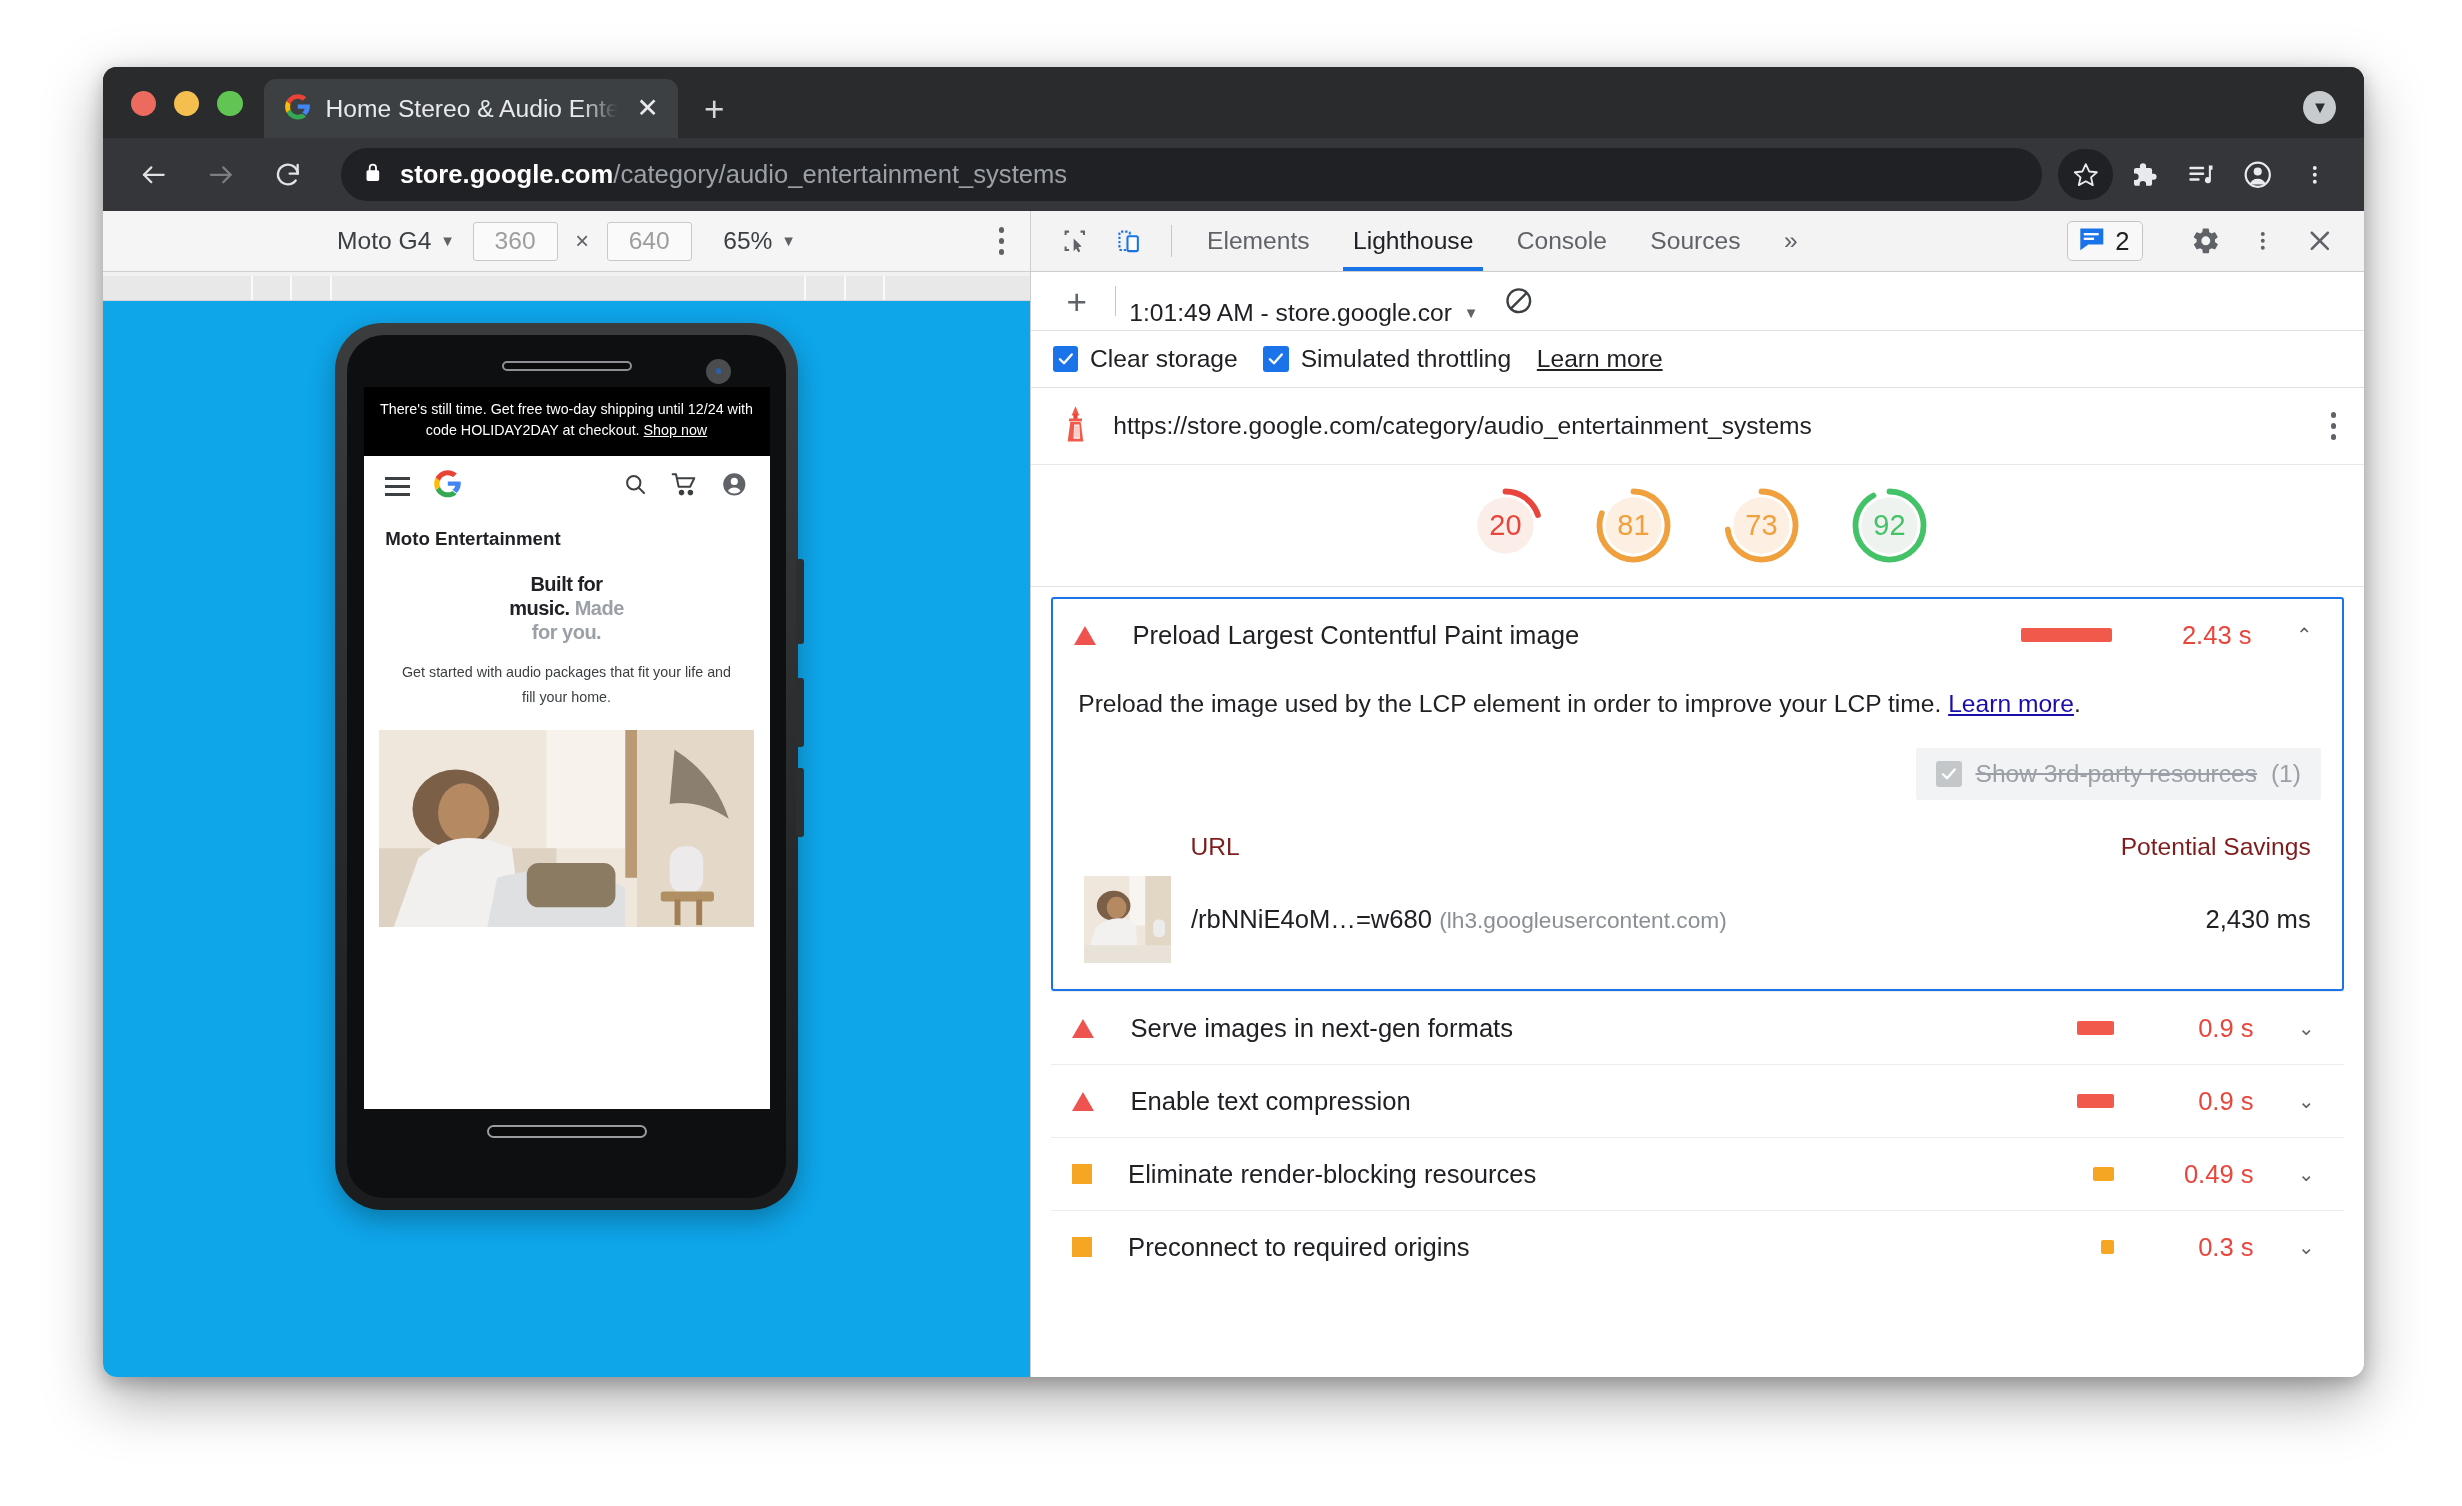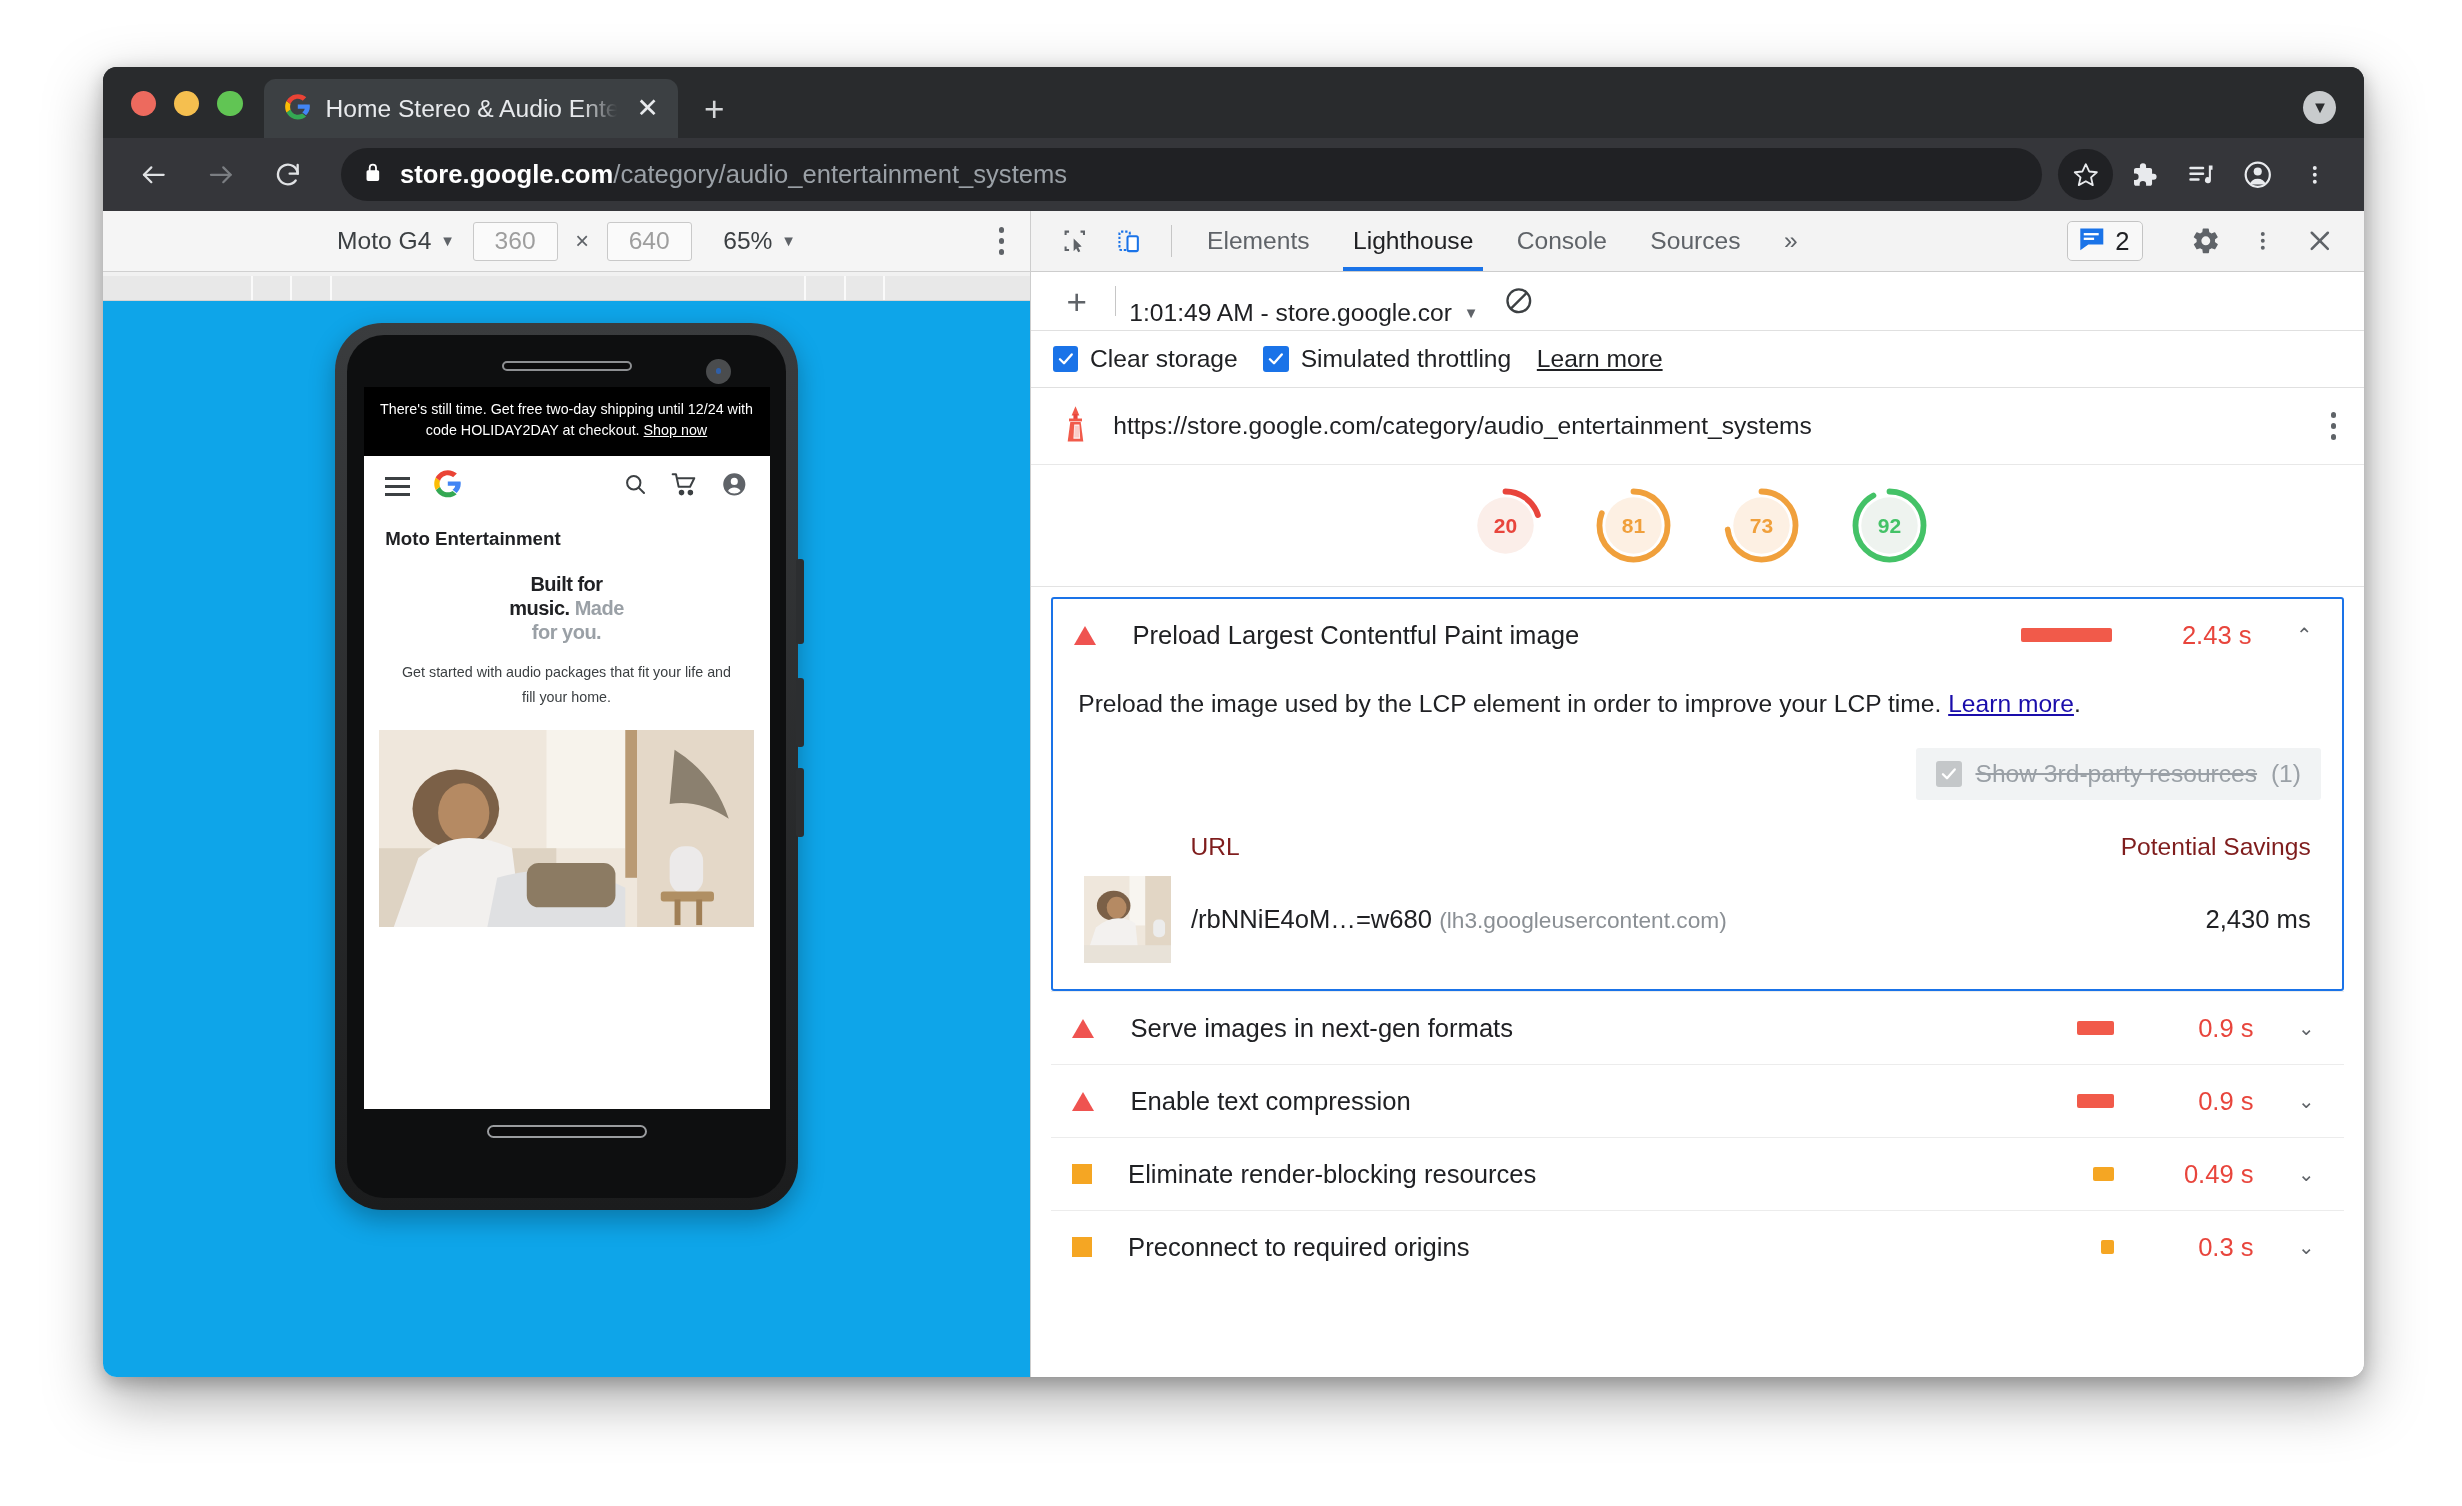--- a/index.html
+++ b/index.html
@@ -279,21 +279,21 @@
 
   .gauges {
     height: 122px; display: flex; align-items: center; justify-content: center;
     gap: 45px; border-bottom: 1px solid #e3e3e3; flex: 0 0 auto;
   }
   .gauge { width: 83px; height: 83px; position: relative; }
   .gauge svg { display: block; }
   .gauge span {
     position: absolute; inset: 0; display: flex;
     align-items: center; justify-content: center;
-    font-size: 21px; font-weight: 700;
+    font-size: 29px; font-weight: 400;
   }
 
   .audit-list { flex: 1; overflow: hidden; }
   .audit-focus {
     margin: 9.9px 19.7px 0; border: 2px solid #1a73e8; border-radius: 3px;
   }
   .audit-row {
     height: 73px; display: flex; align-items: center;
     padding: 0 21.7px 0 21.7px; gap: 36px;
   }

